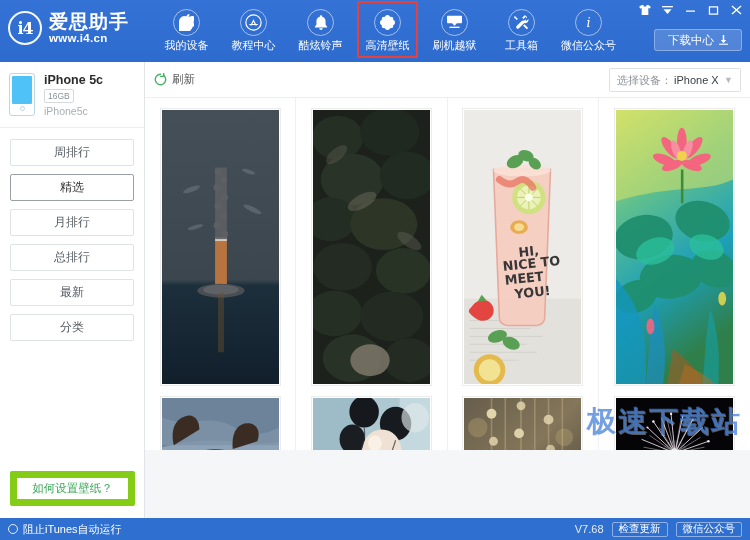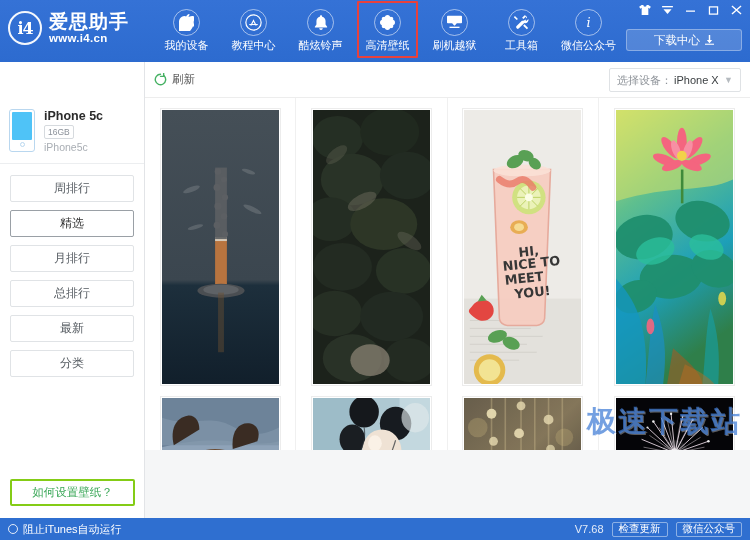--- a/index.html
+++ b/index.html
@@ -66,39 +66,39 @@
     position: absolute; right: 6px; top: 3px;
     display: flex; align-items: center; gap: 8px;
   }
   .wbtn {
     width: 15px; height: 14px; cursor: pointer;
     display: flex; align-items: center; justify-content: center;
     color: #ffffff;
   }
   .dl-btn {
     position: absolute; right: 8px; top: 29px;
-    width: 116px; height: 22px;
+    width: 88px; height: 22px;
     background: rgba(255,255,255,.17);
     border: 1px solid rgba(255,255,255,.32);
     border-radius: 3px;
     color: #fff; font-size: 11.5px;
     display: flex; align-items: center; justify-content: center;
     gap: 5px; cursor: pointer;
   }
 
   
   .sidebar {
     position: absolute; left: 0; top: 62px;
     width: 145px; height: 456px;
     background: #fff;
     border-right: 1px solid #e2e4e7;
   }
   .dev-card {
     height: 66px; border-bottom: 1px solid #eceef0;
-    display: flex; align-items: center; padding: 0 9px; gap: 9px; margin-top: 36px;
+    display: flex; align-items: center; padding: 0 9px; gap: 9px;
   }
   .dev-img {
     width: 26px; height: 43px; border-radius: 3px;
     border: 1px solid #b9d7ef; background: #fff;
     padding: 2px 2px 4px 2px;
     display: flex; flex-direction: column; align-items: center;
   }
   .dev-screen { width: 100%; flex: 1; background: #4fc3f7; border-radius: 1px; }
   .dev-home { width: 5px; height: 5px; border-radius: 50%; border: 1px solid #b9d7ef; margin-top: 2px; }
   .dev-meta { display: flex; flex-direction: column; gap: 2px; }
@@ -113,22 +113,22 @@
   .side-menu { padding: 11px 10px 0 10px; display: flex; flex-direction: column; gap: 8px; }
   .side-btn {
     height: 27px; border: 1px solid #e0e3e6; border-radius: 2px;
     background: #fff; color: #555b61; font-size: 12px;
     display: flex; align-items: center; justify-content: center;
     cursor: pointer;
   }
   .side-btn.sel { border-color: #9aa0a6; color: #333; }
   .side-help {
     position: absolute; left: 10px; bottom: 12px;
-    width: 125px; height: 27px;
-    border: 2px solid #84cc16; border-radius: 2px; background: #fff;
+    width: 125px; height: 35px;
+    border: 7px solid #84cc16; border-radius: 2px; background: #fff;
     color: #3aa757; font-size: 11.5px;
     display: flex; align-items: center; justify-content: center;
     cursor: pointer;
   }
 
   
   .content {
     position: absolute; left: 145px; top: 62px;
     width: 605px; height: 388px;
     background: #fff; overflow: hidden;

